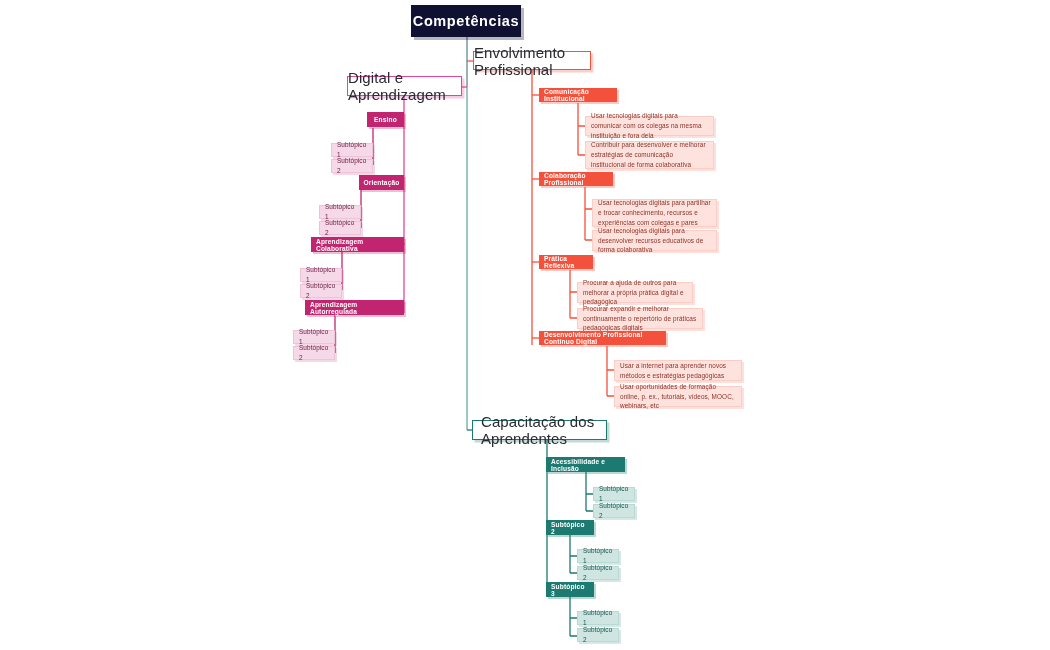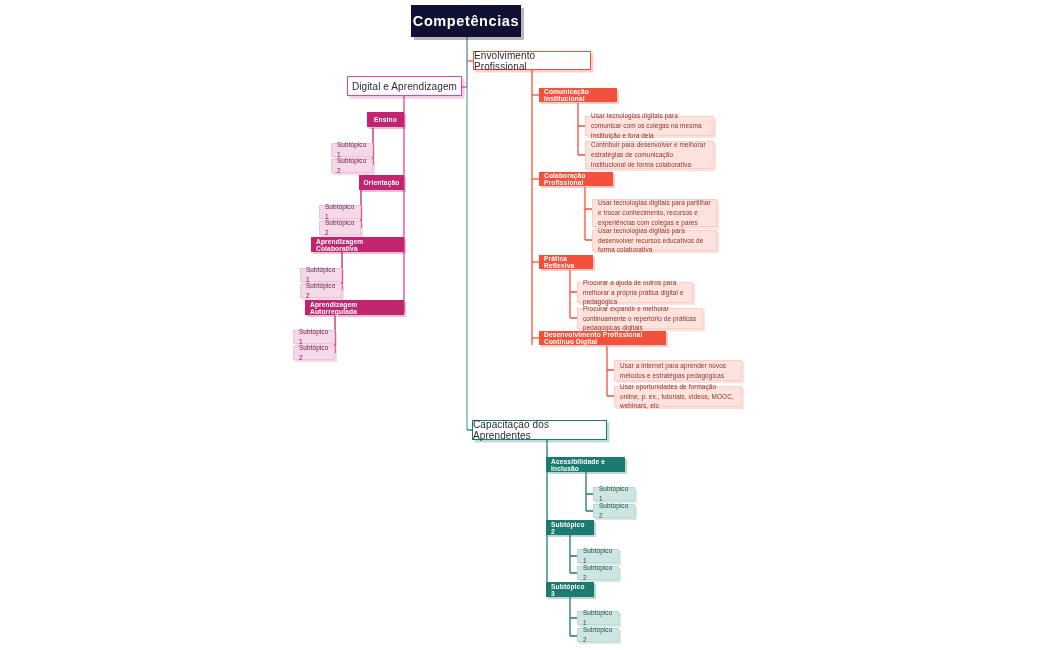--- a/index.html
+++ b/index.html
@@ -31,28 +31,28 @@
     font-weight:bold;
     justify-content:center;
     border:1px solid #101033;
     box-shadow:3px 3px 0 rgba(16,16,51,.30);
     letter-spacing:.6px;
   }
 
   
   .lvl1{
     background:#ffffff;
-    font-size:10px;
+    font-size:15px;
     color:#2a2a33;
     justify-content:center;
     border-width:1.4px;border-style:solid;
   }
   .lvl1.pink{border-color:#e0469a;box-shadow:2.5px 2.5px 0 rgba(224,70,154,.28);}
   .lvl1.red {border-color:#f4513c;box-shadow:2.5px 2.5px 0 rgba(244,81,60,.28);}
-  .lvl1.teal{border-color:#1d7a70;box-shadow:2.5px 2.5px 0 rgba(29,122,112,.28);}
+  .lvl1.teal{border-color:#1d7a70;box-shadow:2.5px 2.5px 0 rgba(29,122,112,.28);padding-left:8px;}
 
   
   .lvl2{
     color:#ffffff;
     font-size:6.6px;
     font-weight:bold;
     justify-content:center;
     padding:0 4px;
     letter-spacing:.15px;
   }

